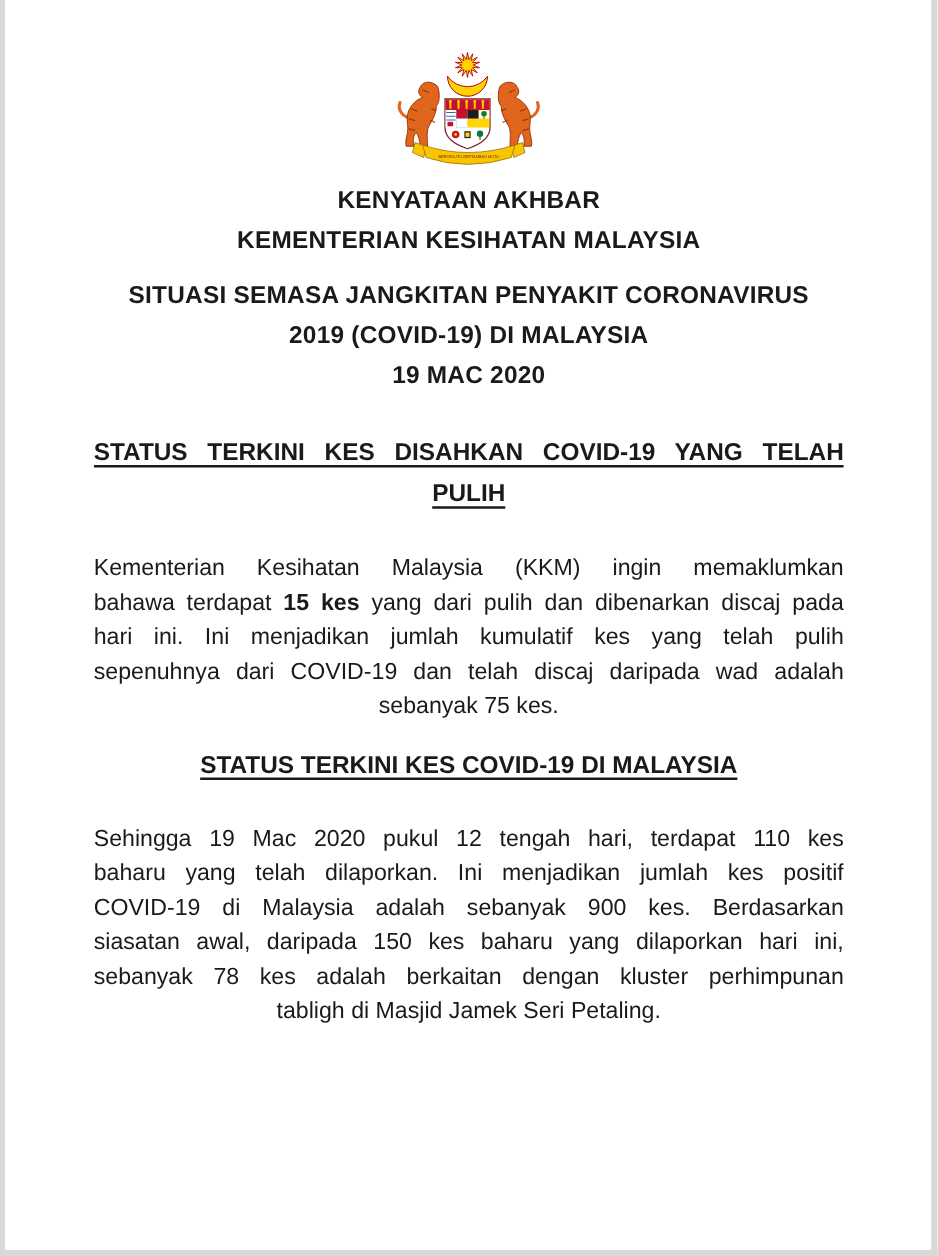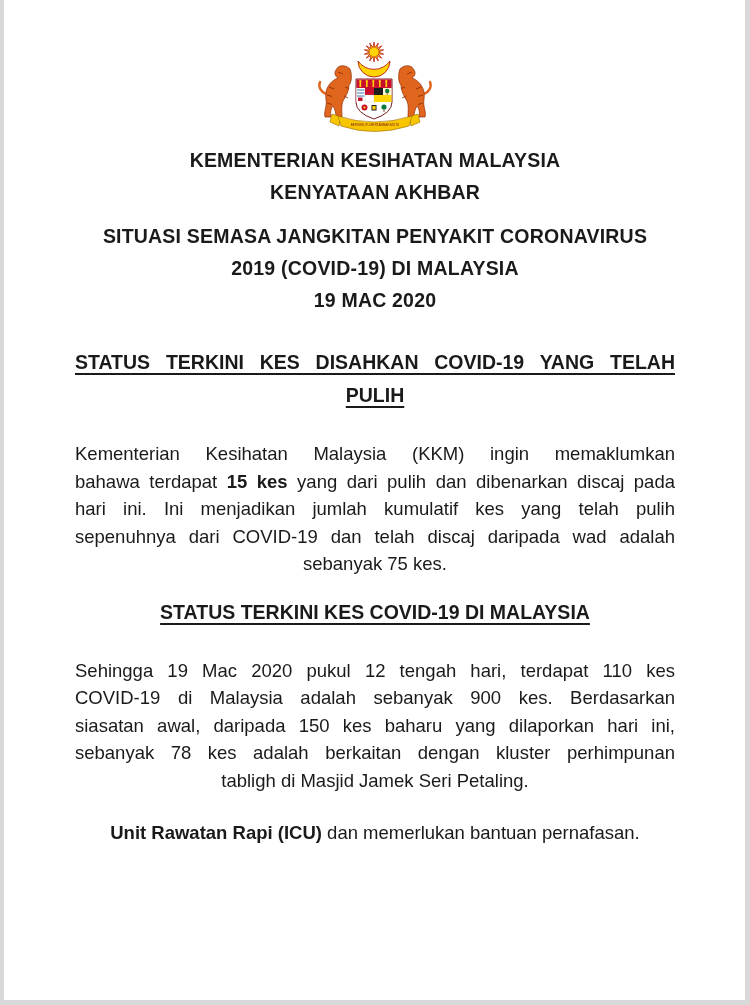--- a/index.html
+++ b/index.html
@@ -128,22 +128,22 @@
       <g>
         <path d="M18,76 L27,79 L25,88 L16,84 Z" fill="#f7c600" stroke="#9c6a00" stroke-width="0.6"></path>
         <path d="M104,76 L95,79 L97,88 L106,84 Z" fill="#f7c600" stroke="#9c6a00" stroke-width="0.6"></path>
         <path d="M24,78 Q60,90 98,78 L95,88 Q60,99 27,88 Z" fill="#f7c600" stroke="#9c6a00" stroke-width="0.6"></path>
         <text x="61" y="88" text-anchor="middle" font-size="3.1" fill="#7a1f1f">BERSEKUTU BERTAMBAH MUTU</text>
       </g>
     </svg>
   </div>
 
   <div class="org-block">
+    <div>KENYATAAN AKHBAR</div>
     <div>KEMENTERIAN KESIHATAN MALAYSIA</div>
-    <div>KENYATAAN AKHBAR</div>
   </div>
 
   <div class="title-block">
     <div>SITUASI SEMASA JANGKITAN PENYAKIT CORONAVIRUS</div>
     <div>2019 (COVID-19) DI MALAYSIA</div>
     <div>19 MAC 2020</div>
   </div>
 
   <div id="document-body">
       <div class="block heading">
@@ -155,23 +155,23 @@
         <div class="line j"><span>bahawa terdapat </span><span class="b">15 kes</span><span> yang dari pulih dan dibenarkan discaj pada</span></div>
         <div class="line j"><span>hari ini. Ini menjadikan jumlah kumulatif kes yang telah pulih</span></div>
         <div class="line j"><span>sepenuhnya dari COVID-19 dan telah discaj daripada wad adalah</span></div>
         <div class="line last"><span>sebanyak 75 kes.</span></div>
       </div>
       <div class="block heading">
         <div class="line last"><span class="b">STATUS TERKINI KES COVID-19 DI MALAYSIA</span></div>
       </div>
       <div class="block paragraph">
         <div class="line j"><span>Sehingga 19 Mac 2020 pukul 12 tengah hari, terdapat 110 kes</span></div>
+        <div class="line j"><span>baharu yang telah dilaporkan. Ini menjadikan jumlah kes positif</span></div>
         <div class="line j"><span>COVID-19 di Malaysia adalah sebanyak 900 kes. Berdasarkan</span></div>
         <div class="line j"><span>siasatan awal, daripada 150 kes baharu yang dilaporkan hari ini,</span></div>
         <div class="line j"><span>sebanyak 78 kes adalah berkaitan dengan kluster perhimpunan</span></div>
         <div class="line last"><span>tabligh di Masjid Jamek Seri Petaling.</span></div>
       </div>
       <div class="block paragraph">
-        <div class="line last"><span class="b">Unit Rawatan Rapi (ICU)</span><span> dan memerlukan bantuan pernafasan.</span></div>
       </div>
     </div>
 
 </div>
 
 </body></html>

